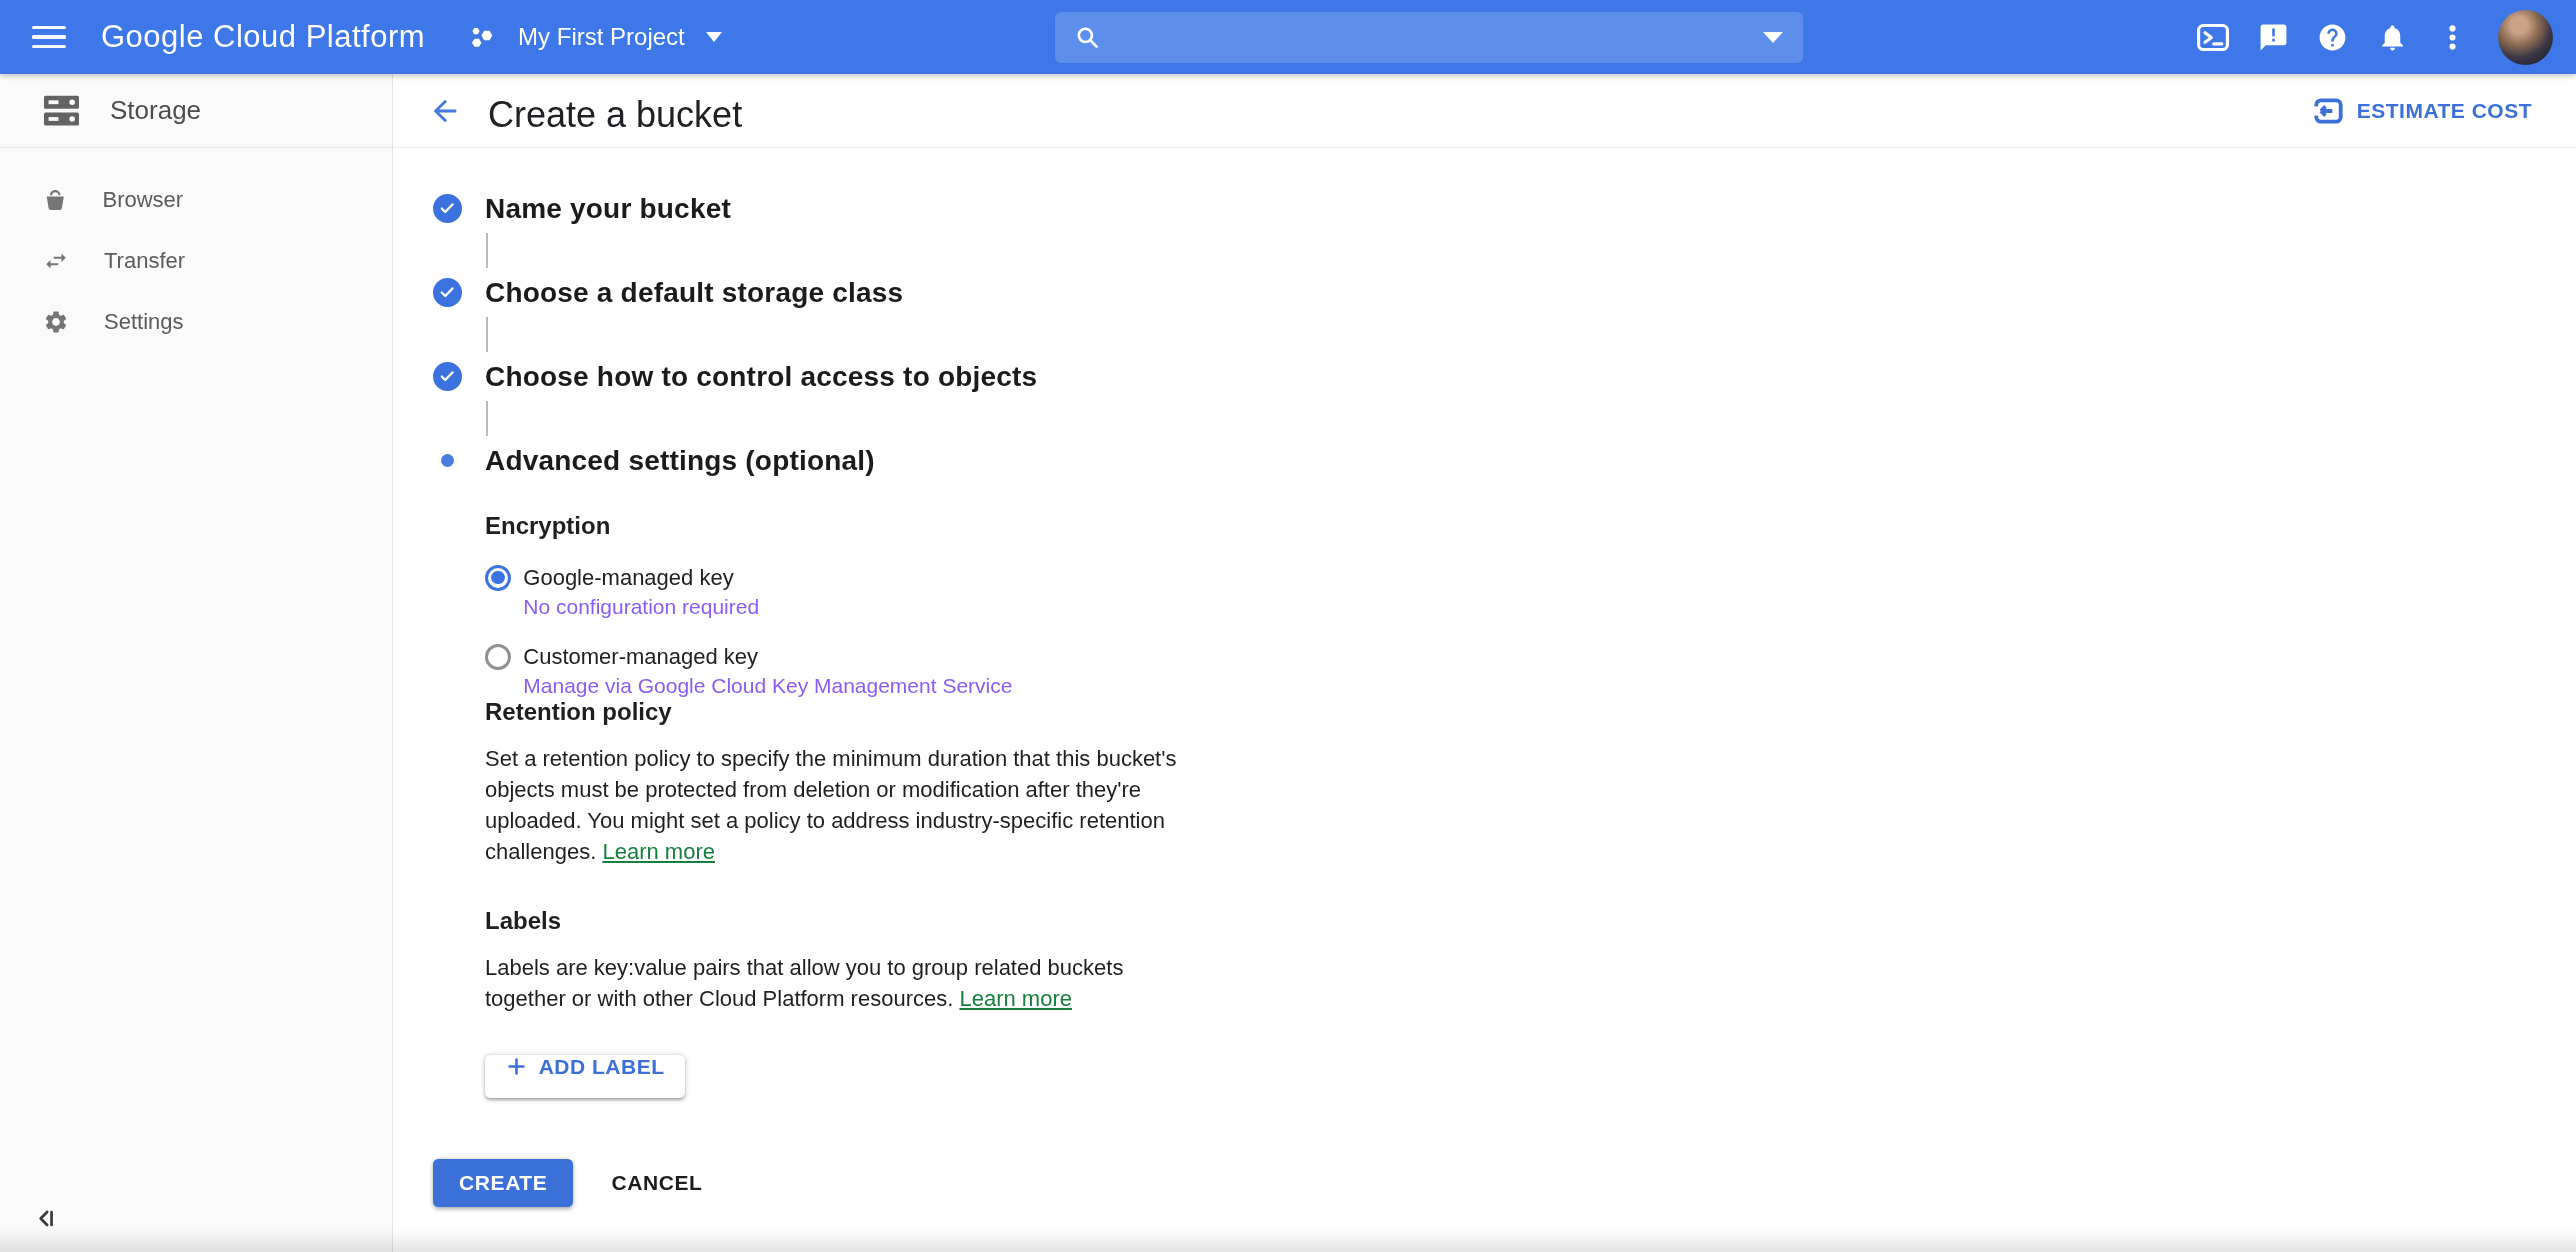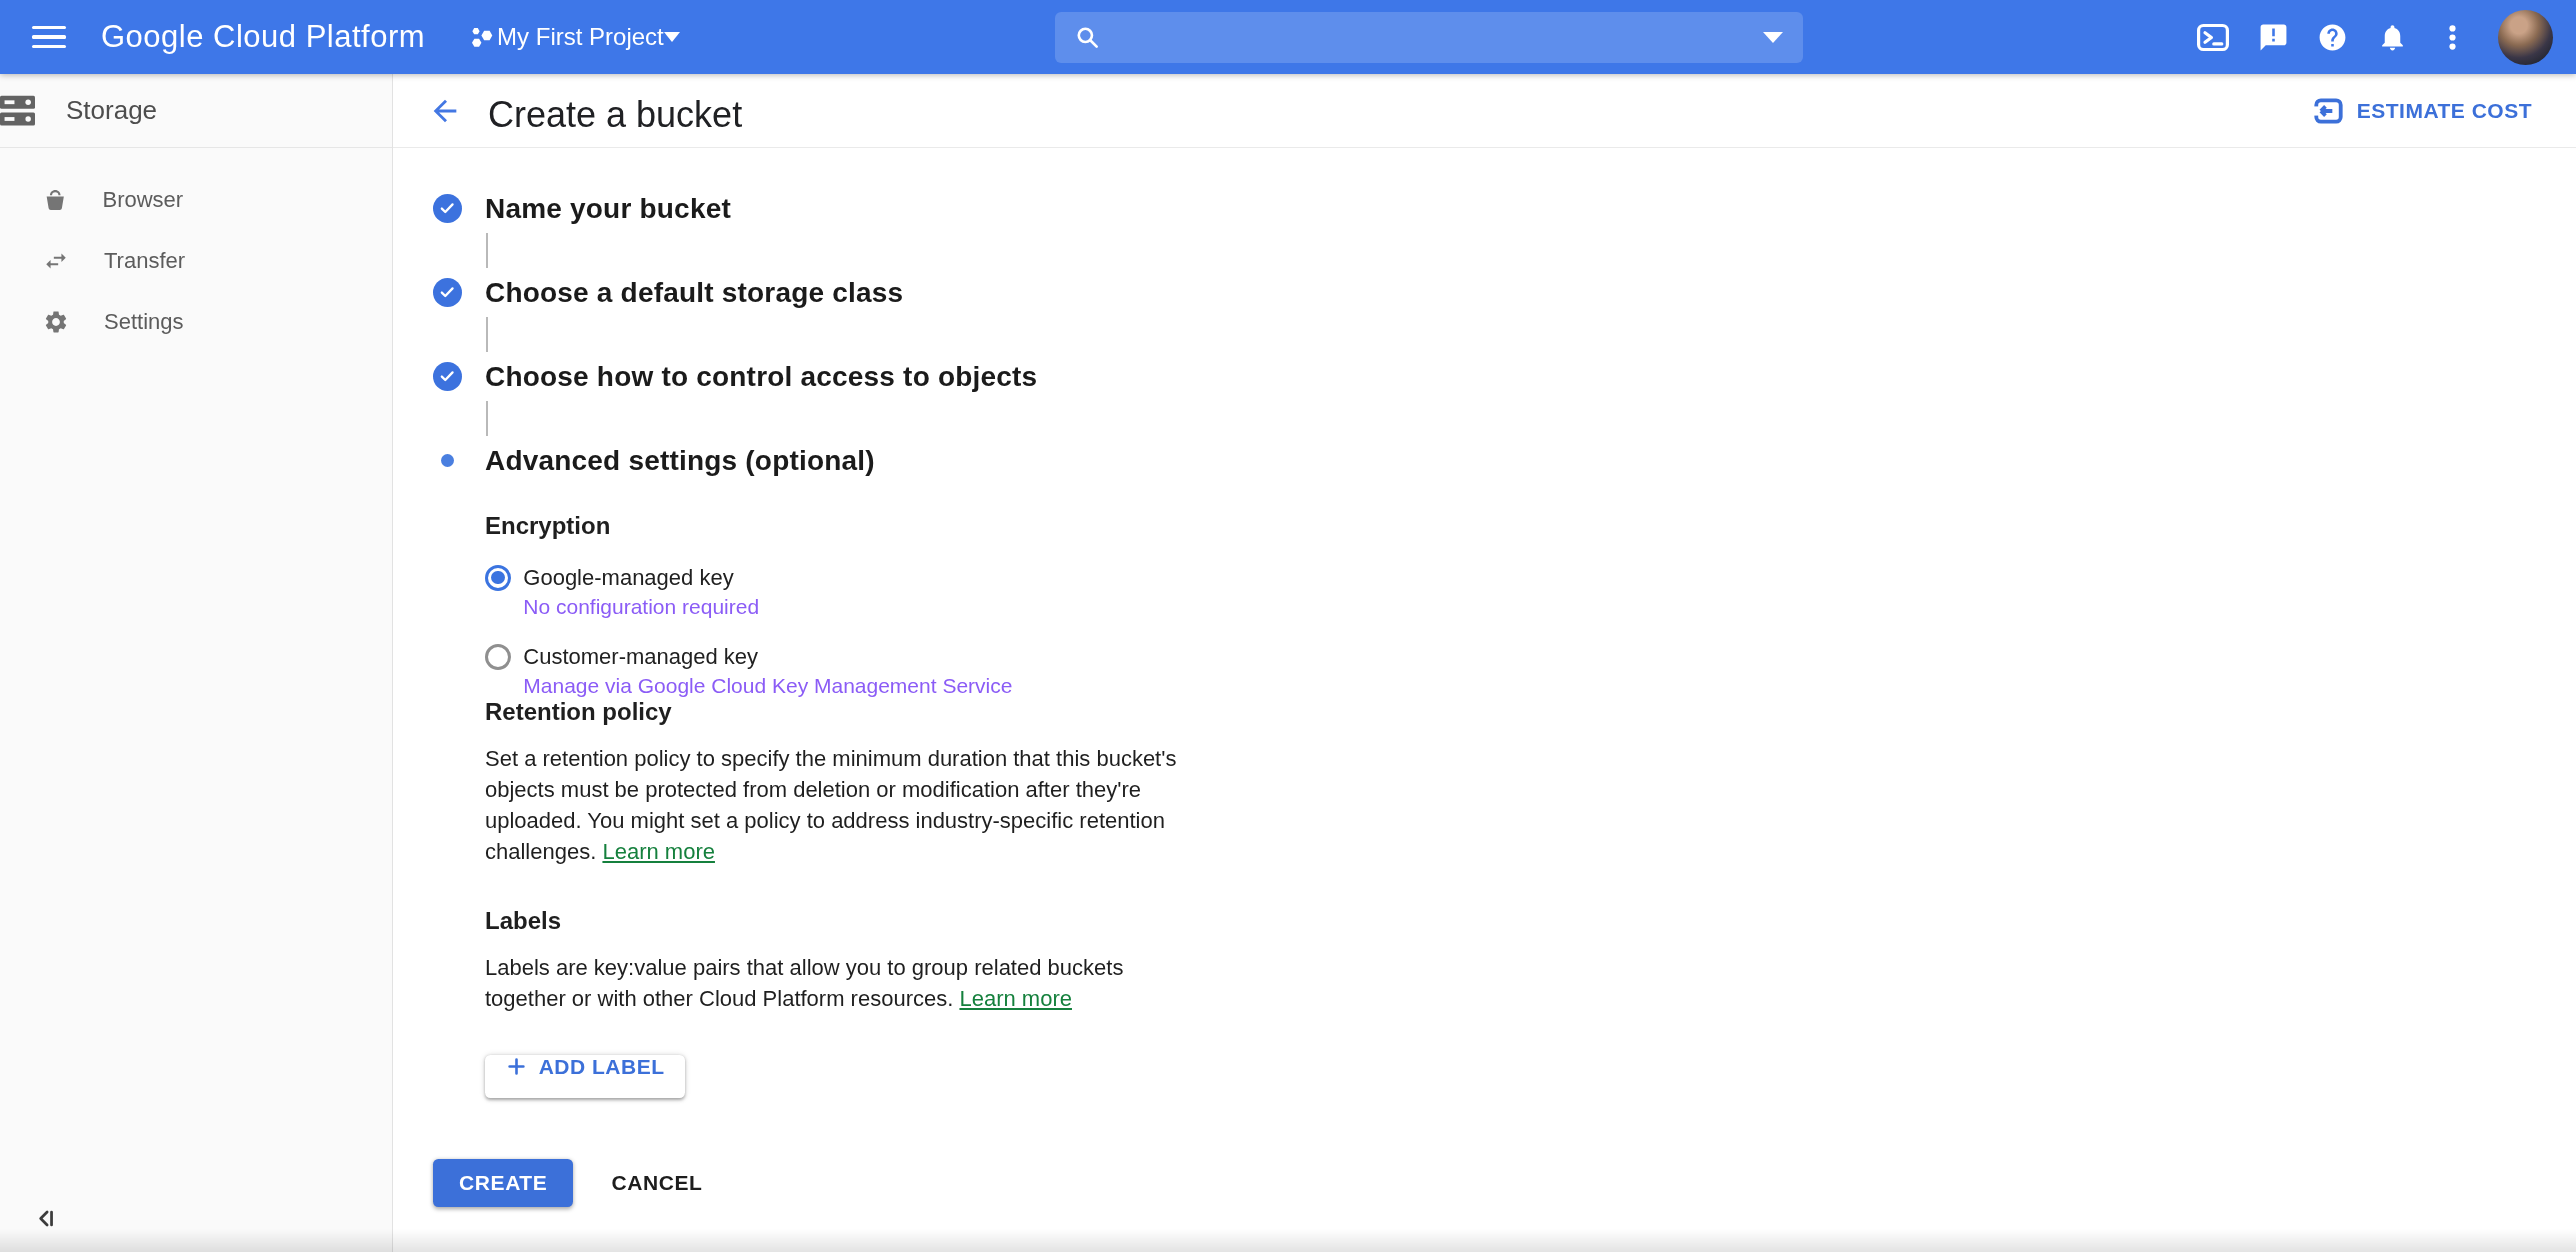--- a/index.html
+++ b/index.html
@@ -7,21 +7,21 @@
               font-family:"Liberation Sans", sans-serif; }
 
   
   .topbar { position:relative; height:74px; background:#3e77e8; display:flex;
             align-items:center; color:#fff; z-index:20;
             box-shadow:0 2.3px 6.1px rgba(0,0,0,0.28); }
   .menu-btn { width:34px; height:23px; margin:0 35px 0 32px; background:none; border:none;
               display:flex; flex-direction:column; justify-content:space-between; cursor:pointer; }
   .menu-btn span { display:block; height:3.8px; background:#fff; border-radius:1.5px; }
   .logo { font-size:31px; font-weight:400; letter-spacing:0.5px; white-space:nowrap; cursor:pointer; }
-  .project { display:flex; align-items:center; gap:0; margin-left:43px; cursor:pointer; }
+  .project { display:flex; align-items:center; gap:21px; margin-left:43px; cursor:pointer; }
   .project-name { font-size:24px; }
   .caret-down { width:0; height:0; border-left:8.4px solid transparent;
                 border-right:8.4px solid transparent; border-top:10px solid #fff; }
   .searchbar { position:absolute; left:1055px; top:11.5px; width:748px; height:51px;
                background:rgba(255,255,255,0.17); border-radius:6.1px; display:flex;
                align-items:center; padding:0 20px; }
   .searchbar input { flex:1; background:transparent; border:none; outline:none;
                      color:#fff; font-size:23px; margin:0 15.3px; }
   .topbar-actions { margin-left:auto; display:flex; align-items:center; gap:10.7px; margin-right:23px; }
   .iconbtn { width:49px; height:49px; background:none; border:none; display:flex;
@@ -29,21 +29,21 @@
   .avatar { width:55px; height:55px; border-radius:50%; margin-left:10.7px; cursor:pointer;
             background:radial-gradient(circle at 38% 28%, #caa287 16%, #8a6a52 38%, #3a3647 62%, #20242f 85%); }
 
   
   .app-body { display:flex; height:1179px; }
 
   
   .sidebar { width:393px; min-width:393px; background:#fafafa; border-right:1.5px solid #e2e2e2;
              position:relative; }
   .sidebar-header { height:74px; border-bottom:1.5px solid #e6e6e6; display:flex;
-                    align-items:center; gap:31px; }
+                    align-items:center; padding-left:44px; gap:31px; }
   .sidebar-title { font-size:26px; color:#4d4d4d; }
   .sidebar-items { list-style:none; padding-top:21.5px; }
   .sidebar-item { height:61px; display:flex; align-items:center; padding-left:43px;
                   gap:35px; cursor:pointer; }
   .sidebar-item .label { font-size:22px; color:#5c5c5c; }
   .collapse-btn { position:absolute; left:31px; bottom:17px; background:none; border:none; cursor:pointer; }
 
   
   .main { flex:1; display:flex; flex-direction:column; background:#fff; }
   .page-header { height:74px; border-bottom:1.5px solid #eaeaea; display:flex;

